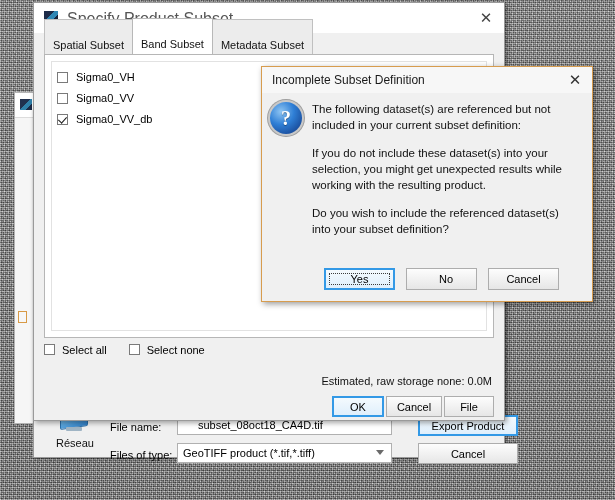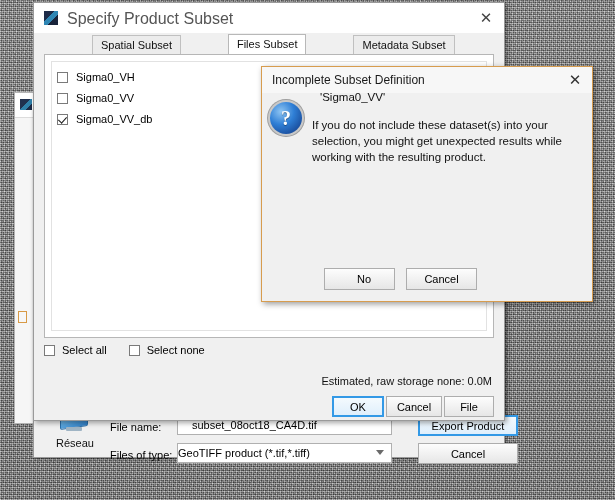--- a/index.html
+++ b/index.html
@@ -36,61 +36,61 @@
     display:flex;align-items:center;justify-content:center;box-sizing:border-box;
   }
   .cb{
     width:11px;height:11px;border:1px solid #7a7a7a;background:#fff;
     box-sizing:border-box;display:inline-block;position:relative;flex:none;
   }
   .cb.checked::after{
     content:"";position:absolute;left:2px;top:0px;width:4px;height:7px;
     border:solid #1a1a1a;border-width:0 1.6px 1.6px 0;transform:rotate(42deg);
   }
-  .row{display:flex;align-items:center;gap:7px;}
+  .row{display:flex;gap:7px;}
 
   
   #backwin{left:14px;top:92px;width:22px;height:330px;background:#f6f6f6;border:1px solid #b4b4b4;border-right:none;}
   #backwin .tb{height:24px;background:#fff;border-bottom:1px solid #dcdcdc;position:relative;}
   #backwin .tb .ico{position:absolute;left:4px;top:5px;width:14px;height:13px;
     background:linear-gradient(135deg,#20304e 0 45%,#2f7fa8 45% 70%,#1d2c47 70%);
     box-shadow:inset 0 0 0 1px #fff;}
   #backwin .orange{position:absolute;left:3px;top:218px;width:7px;height:10px;border:1px solid #d89a46;background:#f7f7f7;}
 
   
   #filewin{left:33px;top:108px;width:470px;height:348px;border:1px solid #9a9a9a;background:#f0f0f0;box-shadow:1px 1px 3px rgba(0,0,0,.35);}
   #reseau{position:absolute;left:11px;top:300px;width:60px;text-align:center;}
   #reseau .glyph{width:34px;height:26px;margin:0 auto;position:relative;}
   #reseau .scr{position:absolute;left:2px;top:0;width:26px;height:17px;background:linear-gradient(150deg,#7cc5ef,#2f7fc8);border:1px solid #2a6ea8;transform:skewY(-8deg);border-radius:2px;}
   #reseau .base{position:absolute;left:8px;top:18px;width:16px;height:4px;background:#9fb4c4;border-radius:1px;}
   #reseau .lbl{font-size:11px;color:#111;margin-top:2px;}
   .fld-label{position:absolute;font-size:11px;color:#000;}
   .textbox{
     position:absolute;background:#fff;border:1px solid #b0b0b0;
-    display:flex;align-items:center;padding-left:14px;box-sizing:border-box;font-size:11px;
+    display:flex;align-items:center;padding-left:20px;box-sizing:border-box;font-size:11px;
   }
   .combo{
     position:absolute;background:#fff;border:1px solid #b0b0b0;
-    display:flex;align-items:center;box-sizing:border-box;font-size:11px;
+    display:flex;align-items:center;padding-left:5px;box-sizing:border-box;font-size:11px;
   }
   .combo .chev{position:absolute;right:7px;top:6px;width:8px;height:5px;}
   .combo .chev::before{content:"";position:absolute;left:0;top:0;border-left:4px solid transparent;border-right:4px solid transparent;border-top:5px solid #6a6a6a;}
 
   
   #subsetwin{left:33px;top:2px;width:470px;height:417px;background:#f0f0f0;border:1px solid #9a9a9a;box-shadow:2px 2px 5px rgba(0,0,0,.35);}
   #subsetwin .titlebar{height:30px;background:#fff;position:relative;}
   #subsetwin .titlebar .tico{position:absolute;left:9px;top:7px;width:16px;height:16px;
     background:
       linear-gradient(135deg,#1d2b48 0 38%,#2f86b4 38% 62%,#18233a 62% 100%);
     box-shadow:inset 0 0 0 1px #ffffff;}
   #subsetwin .titlebar .ttl{position:absolute;left:33px;top:7px;font-size:16px;color:#555;}
   #subsetwin .titlebar .x{position:absolute;right:8px;top:5px;width:20px;height:20px;color:#444;font-size:15px;line-height:20px;text-align:center;cursor:default;}
 
   .tabstrip{position:absolute;left:10px;top:30px;height:21px;display:flex;align-items:flex-end;font-size:11px;}
-  .tab{padding:3px 8px 3px 8px;border:1px solid #c0c0c0;border-bottom:none;background:#ececec;color:#111;margin-right:-1px;cursor:default;margin-left:48px;}
+  .tab{padding:19px 8px 3px 8px;border:1px solid #c0c0c0;border-bottom:none;background:#ececec;color:#111;margin-right:-1px;cursor:default;}
   .tab.active{background:#fff;border-color:#b8b8b8;padding-bottom:4px;position:relative;z-index:2;}
 
   #listpanel{position:absolute;left:10px;top:51px;width:448px;height:282px;background:#fff;border:1px solid #b6b6b6;}
   #listpanel .inner{position:absolute;left:6px;top:6px;right:6px;bottom:6px;border:1px solid #e2e2e2;}
   .banditem{position:absolute;left:12px;display:flex;align-items:center;gap:8px;font-size:11px;}
 
   #selrow{position:absolute;left:10px;top:341px;display:flex;gap:22px;align-items:center;font-size:11px;}
   #sizetext{position:absolute;right:12px;top:372px;font-size:11px;color:#111;}
   #subsetbtns{position:absolute;right:10px;top:393px;display:flex;gap:2px;}
 
@@ -151,21 +151,21 @@
 <div id="subsetwin" class="win">
 
   <div class="titlebar">
     <div class="tico"></div>
     <div class="ttl">Specify Product Subset</div>
     <div class="x">✕</div>
   </div>
 
   <div class="tabstrip">
     <div class="tab">Spatial Subset</div>
-    <div class="tab active">Files Subset</div>
+    <div class="tab active">Band Subset</div>
     <div class="tab">Metadata Subset</div>
   </div>
 
   <div id="listpanel">
     <div class="inner"></div>
 
     <div class="banditem" style="top:16px;">
       <span class="cb"></span>
       <span>Sigma0_VH</span>
     </div>
@@ -207,25 +207,31 @@
 
 <div id="modal" class="win">
   <div class="titlebar">
     <div class="ttl">Incomplete Subset Definition</div>
     <div class="x">✕</div>
   </div>
 
   <div id="qicon">?</div>
 
   <div id="modaltext">
-    <p class="ind" style="margin-top:-12px;">'Sigma0_VV'</p>
+    <p>The following dataset(s) are referenced but not included in your current subset definition:</p>
     <p>If you do not include these dataset(s) into your selection, you might get unexpected results while working with the resulting product.</p>
+    <p>Do you wish to include the referenced dataset(s) into your subset definition?</p>
   </div>
 
   <div id="modalbtns">
+    <div class="btn focus" style="width:71px;height:22px;">
+      <span class="dotted">
+          <span>Yes</span>
+        </span>
+    </div>
     <div class="btn" style="width:71px;height:22px;padding-left:9px;">
       <span>No</span>
     </div>
     <div class="btn" style="width:71px;height:22px;">
       <span>Cancel</span>
     </div>
   </div>
 </div>
 
 </body></html>

